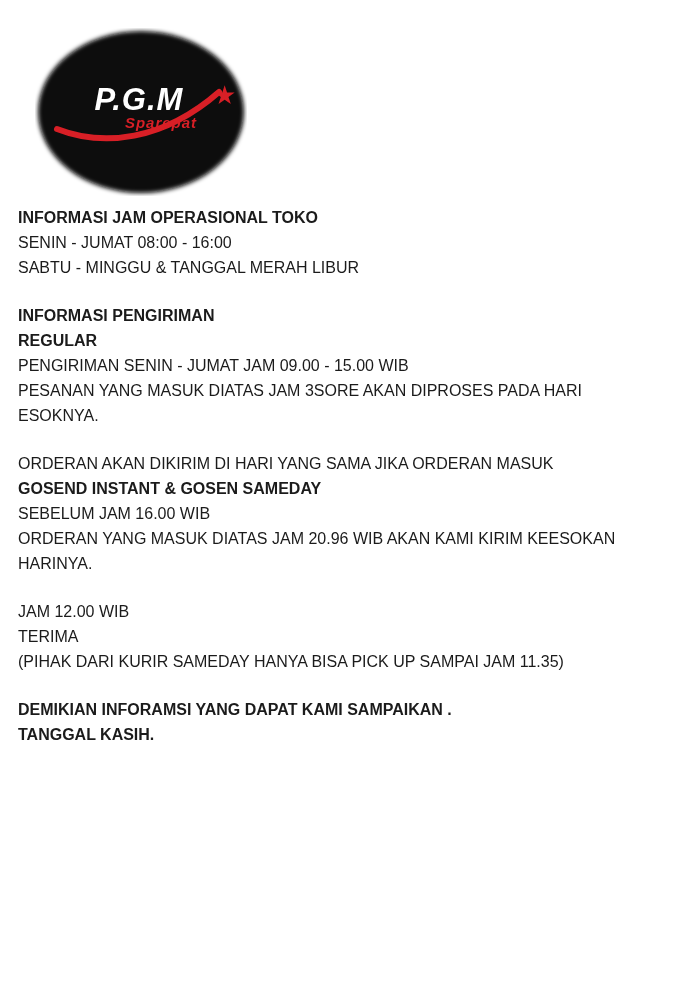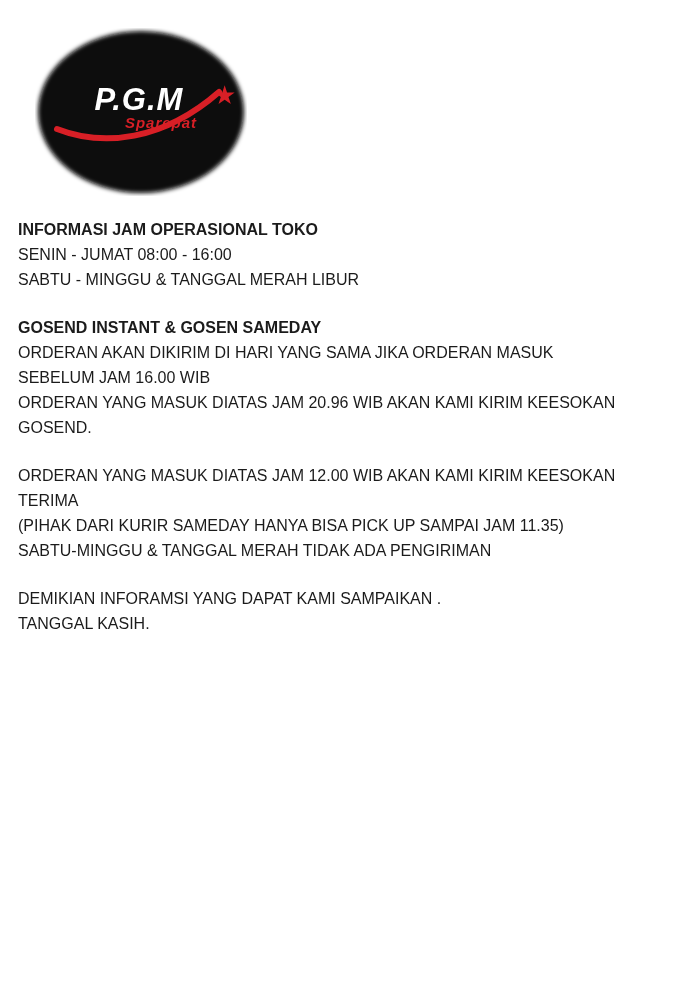--- a/index.html
+++ b/index.html
@@ -18,28 +18,28 @@
   .logo {
     position: absolute;
     left: 35px;
     top: 28px;
     width: 212px;
     height: 168px;
   }
   .content {
     position: absolute;
     left: 18px;
-    top: 217px;
+    top: 205px;
     right: 14px;
     color: #1b1b1b;
     font-size: 16px;
     line-height: 25px;
   }
   .section { margin: 0 0 23px 0; }
-  .section:last-child { margin-bottom: 7px; }
+  .section:last-child { margin-bottom: 7px; font-weight: bold; }
   .heading {
     font-weight: bold;
   }
   .line {
     white-space: nowrap;
   }
 </style>
 </head>
 <body>
 
@@ -61,34 +61,40 @@
   </div>
 
   <div class="content">
 
     <div class="section">
       <div class="line heading">INFORMASI JAM OPERASIONAL TOKO</div>
       <div class="line">SENIN - JUMAT 08:00 - 16:00</div>
       <div class="line">SABTU - MINGGU &amp; TANGGAL MERAH LIBUR</div>
     </div>
 
-
     <div class="section">
-      <div class="line heading">GOSEND INSTANT &amp; GOSEN SAMEDAY</div>
-      <div class="line">ORDERAN AKAN DIKIRIM DI HARI YANG SAMA JIKA ORDERAN MASUK</div>
-      <div class="line">SEBELUM JAM 16.00 WIB</div>
-      <div class="line">ORDERAN YANG MASUK DIATAS JAM 20.96 WIB AKAN KAMI KIRIM KEESOKAN</div>
-      <div class="line">GOSEND.</div>
+      <div class="line heading">INFORMASI PENGIRIMAN</div>
+      <div class="line heading">REGULAR</div>
+      <div class="line">PENGIRIMAN SENIN - JUMAT JAM 09.00 - 15.00 WIB</div>
+      <div class="line">PESANAN YANG MASUK DIATAS JAM 3SORE AKAN DIPROSES PADA HARI</div>
+      <div class="line">ESOKNYA.</div>
     </div>
 
     <div class="section">
-      <div class="line">ORDERAN YANG MASUK DIATAS JAM 12.00 WIB AKAN KAMI KIRIM KEESOKAN</div>
+      <div class="line">ORDERAN AKAN DIKIRIM DI HARI YANG SAMA JIKA ORDERAN MASUK</div>
+      <div class="line heading">GOSEND INSTANT &amp; GOSEN SAMEDAY</div>
+      <div class="line">SEBELUM JAM 16.00 WIB</div>
+      <div class="line">ORDERAN YANG MASUK DIATAS JAM 20.96 WIB AKAN KAMI KIRIM KEESOKAN</div>
+      <div class="line">HARINYA.</div>
+    </div>
+
+    <div class="section">
+      <div class="line">JAM 12.00 WIB</div>
       <div class="line">TERIMA</div>
       <div class="line">(PIHAK DARI KURIR SAMEDAY HANYA BISA PICK UP SAMPAI JAM 11.35)</div>
-      <div class="line">SABTU-MINGGU &amp; TANGGAL MERAH TIDAK ADA PENGIRIMAN</div>
     </div>
 
     <div class="section">
       <div class="line">DEMIKIAN INFORAMSI YANG DAPAT KAMI SAMPAIKAN .</div>
       <div class="line">TANGGAL KASIH.</div>
     </div>
 
   </div>
 </div>
 

